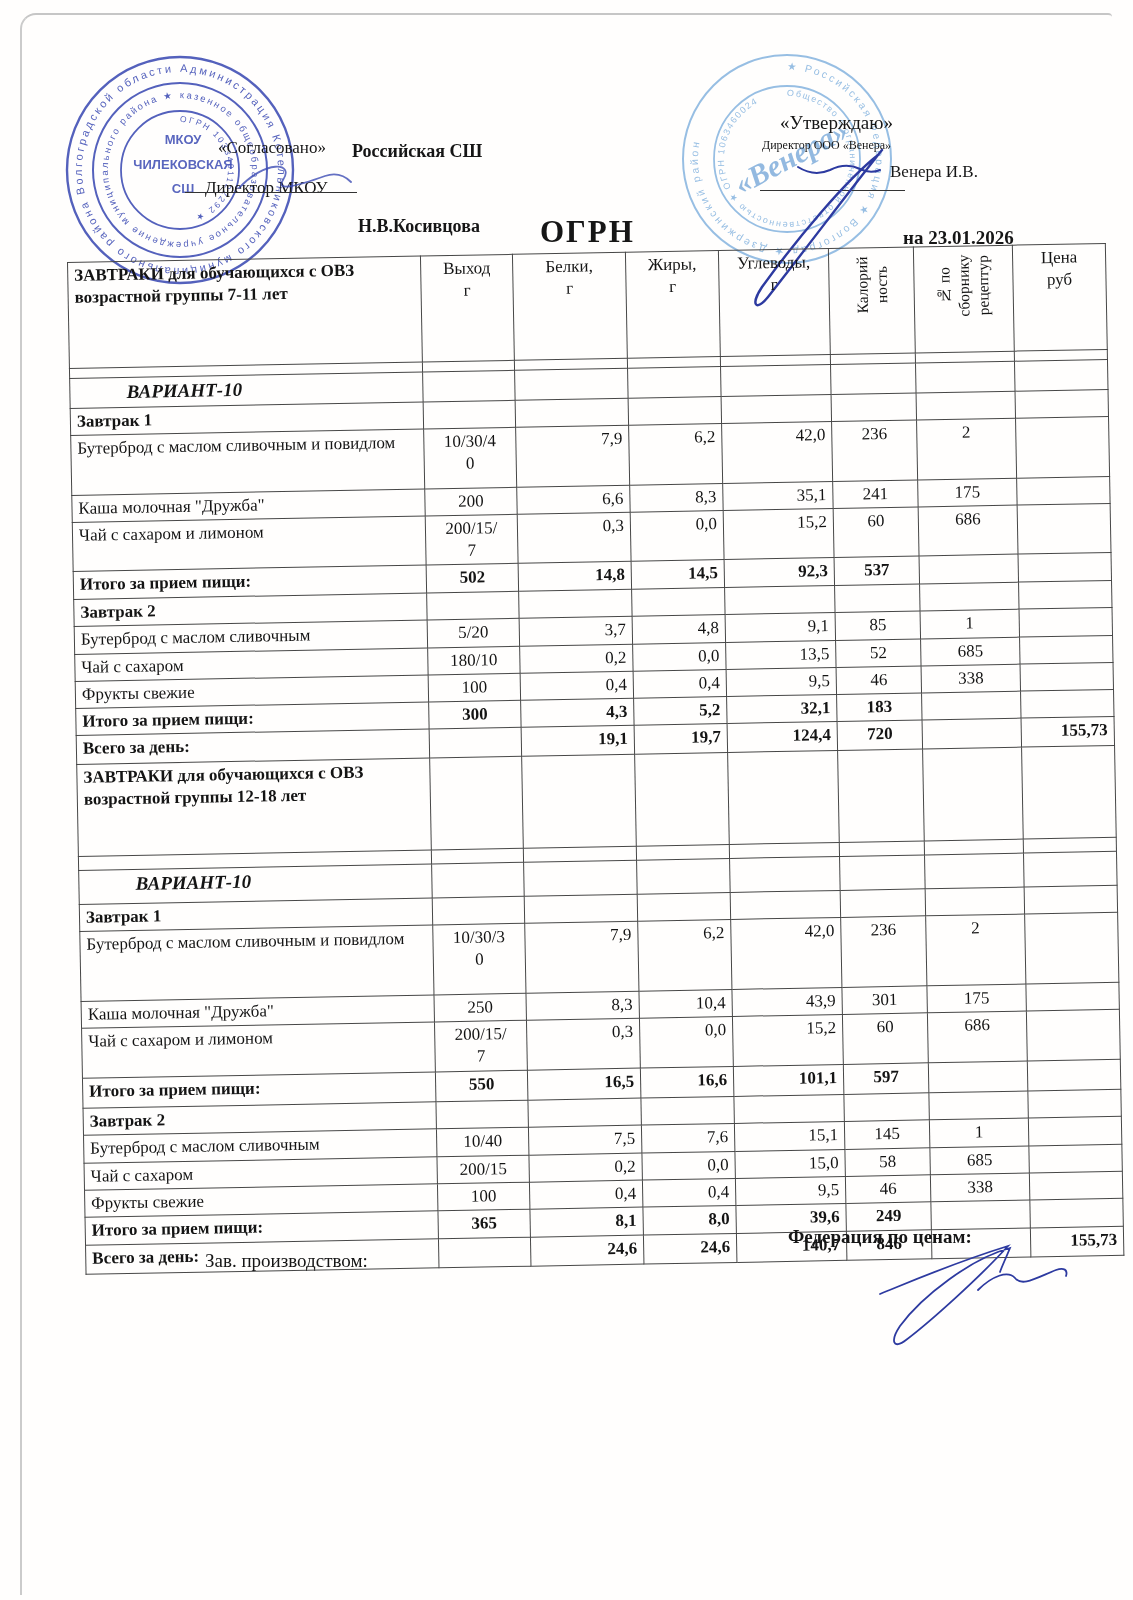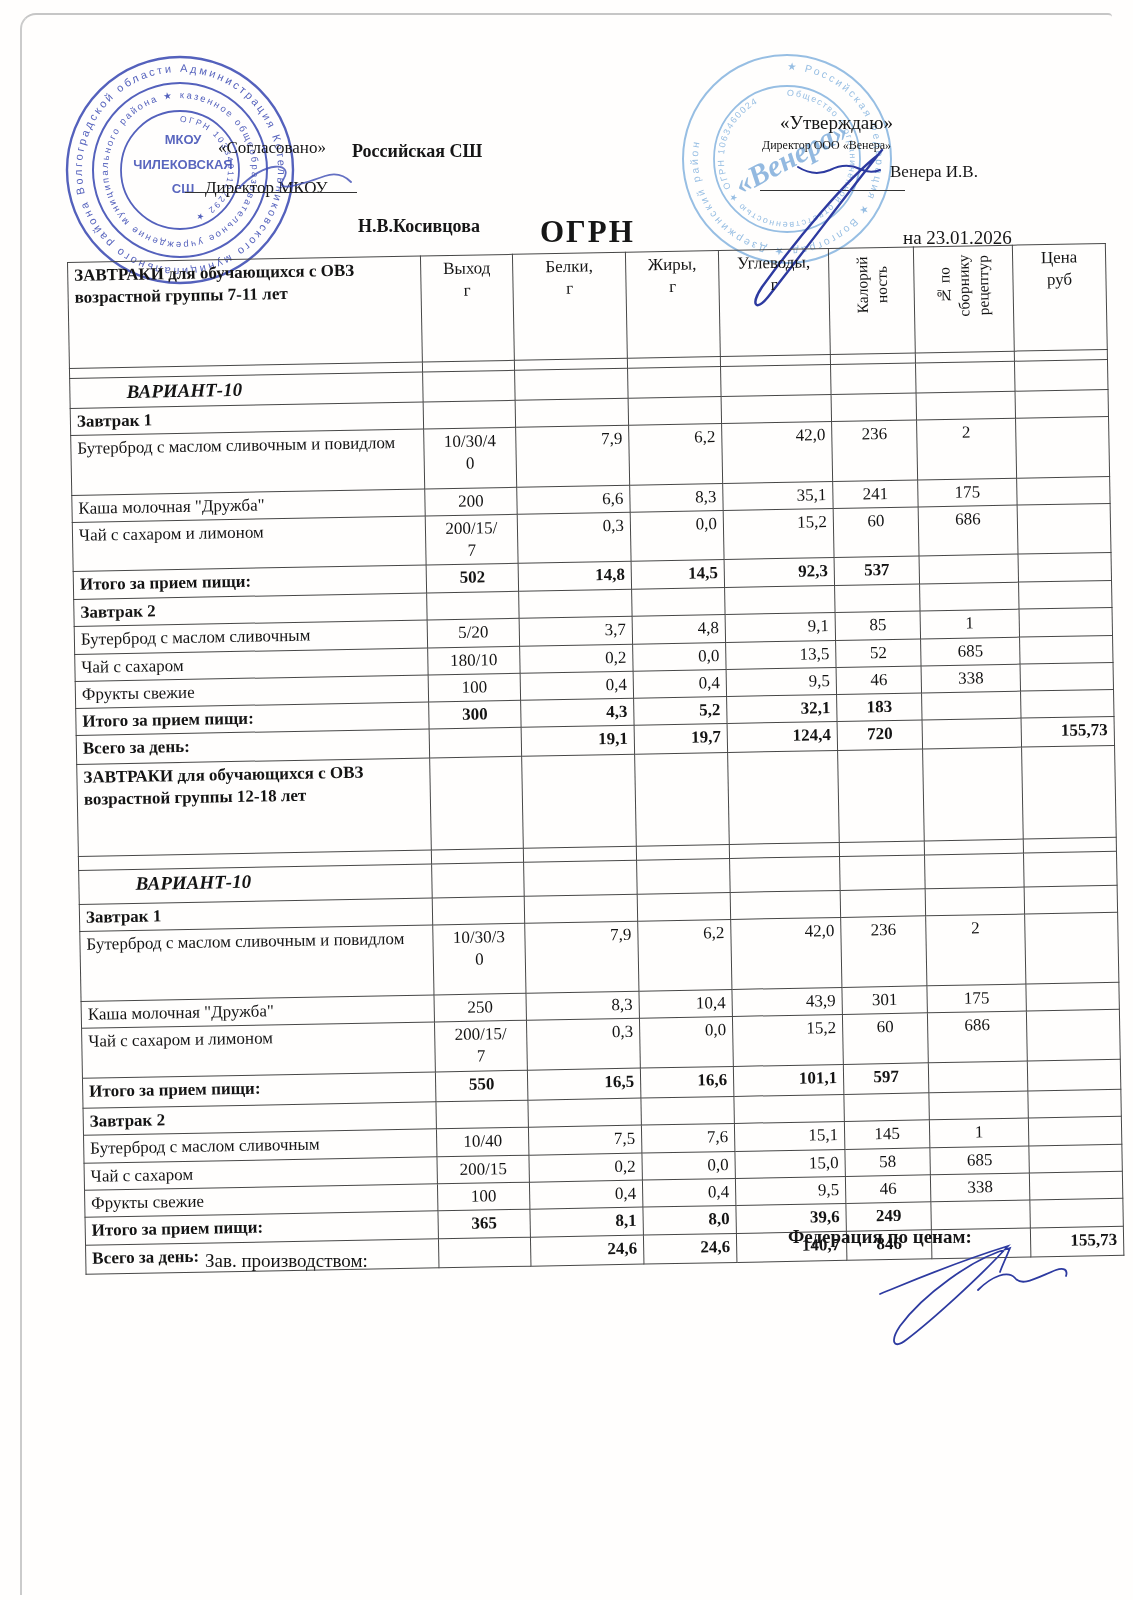--- a/index.html
+++ b/index.html
@@ -13,21 +13,21 @@
   .agree-line1{left:218px;top:118px;font-size:17px;margin-top:20px;}
   .agree-line2{left:205px;top:146px;font-size:17px;margin-top:32px;}
   .agree-org{left:352px;top:141px;font-size:18px;font-weight:bold;}
   .agree-name{left:358px;top:168px;font-size:18px;font-weight:bold;margin-top:48px;}
   .agree-underline{position:absolute;left:185px;top:192px;width:172px;border-bottom:1.5px solid #333;}
   .appr-line1{left:780px;top:112px;font-size:19px;}
   .appr-line2{left:762px;top:138px;font-size:12px;}
   .appr-name{left:890px;top:162px;font-size:17px;}
   .appr-underline{position:absolute;left:760px;top:190px;width:145px;border-bottom:1.5px solid #333;}
   .doc-title{left:540px;top:214px;font-size:31px;font-weight:bold;letter-spacing:2px;}
-  .doc-date{left:903px;top:227px;font-size:19px;font-weight:normal;}
+  .doc-date{left:903px;top:227px;font-size:19px;font-weight:bold;}
   
   .stamp{position:absolute;pointer-events:none;}
   .stamp-left{left:58px;top:48px;opacity:.88;}
   .stamp-right{left:672px;top:44px;opacity:.85;}
   .stamp-center-left{position:absolute;left:118px;top:128px;width:130px;text-align:center;
         font-family:"Liberation Sans",sans-serif;font-size:13px;font-weight:bold;color:#3d4cb4;
         white-space:pre-line;line-height:1.9;opacity:.85;}
   .stamp-center-right{position:absolute;left:716px;top:140px;width:150px;text-align:center;
         font-style:italic;font-weight:bold;font-size:30px;color:#79a9d9;transform:rotate(-28deg);
         opacity:.8;font-family:"Liberation Serif",serif;}

